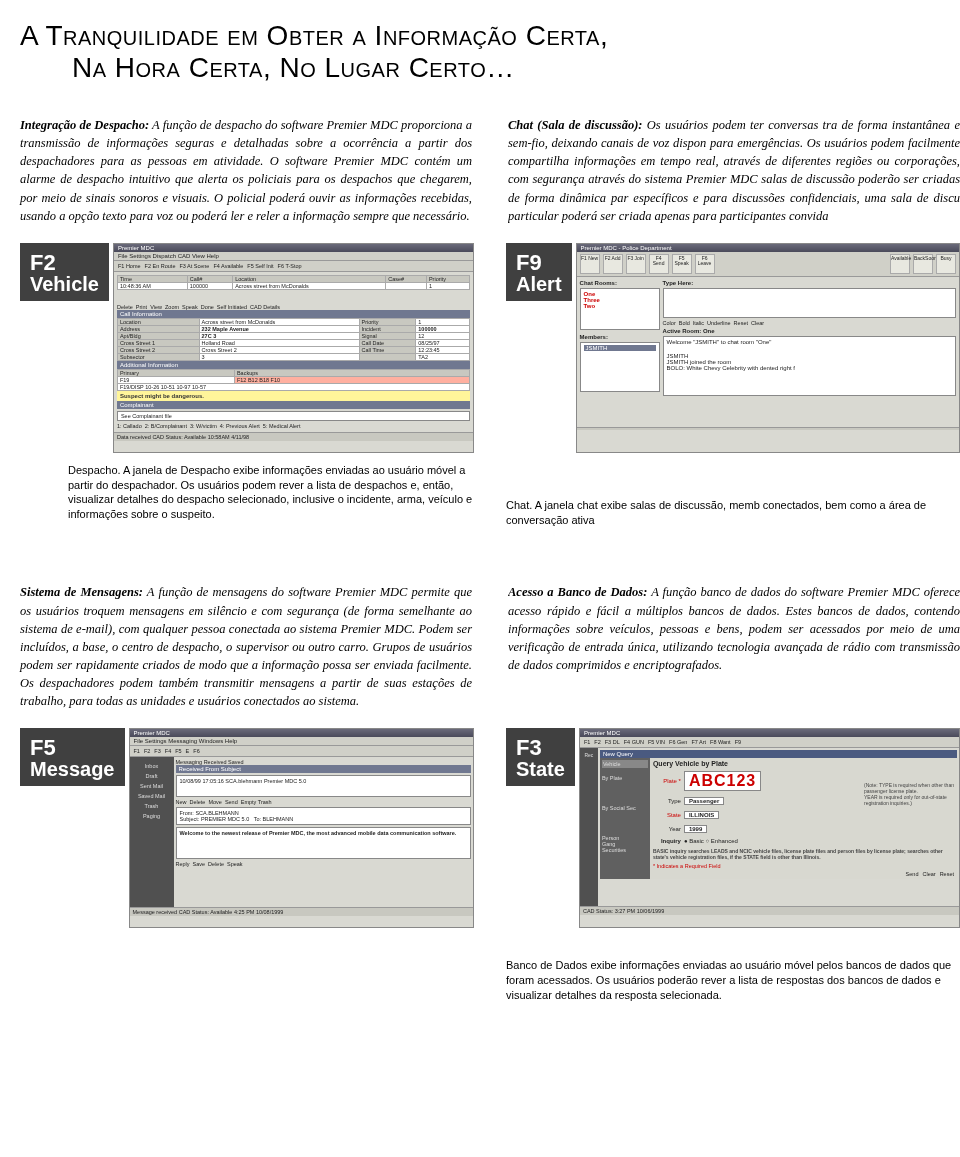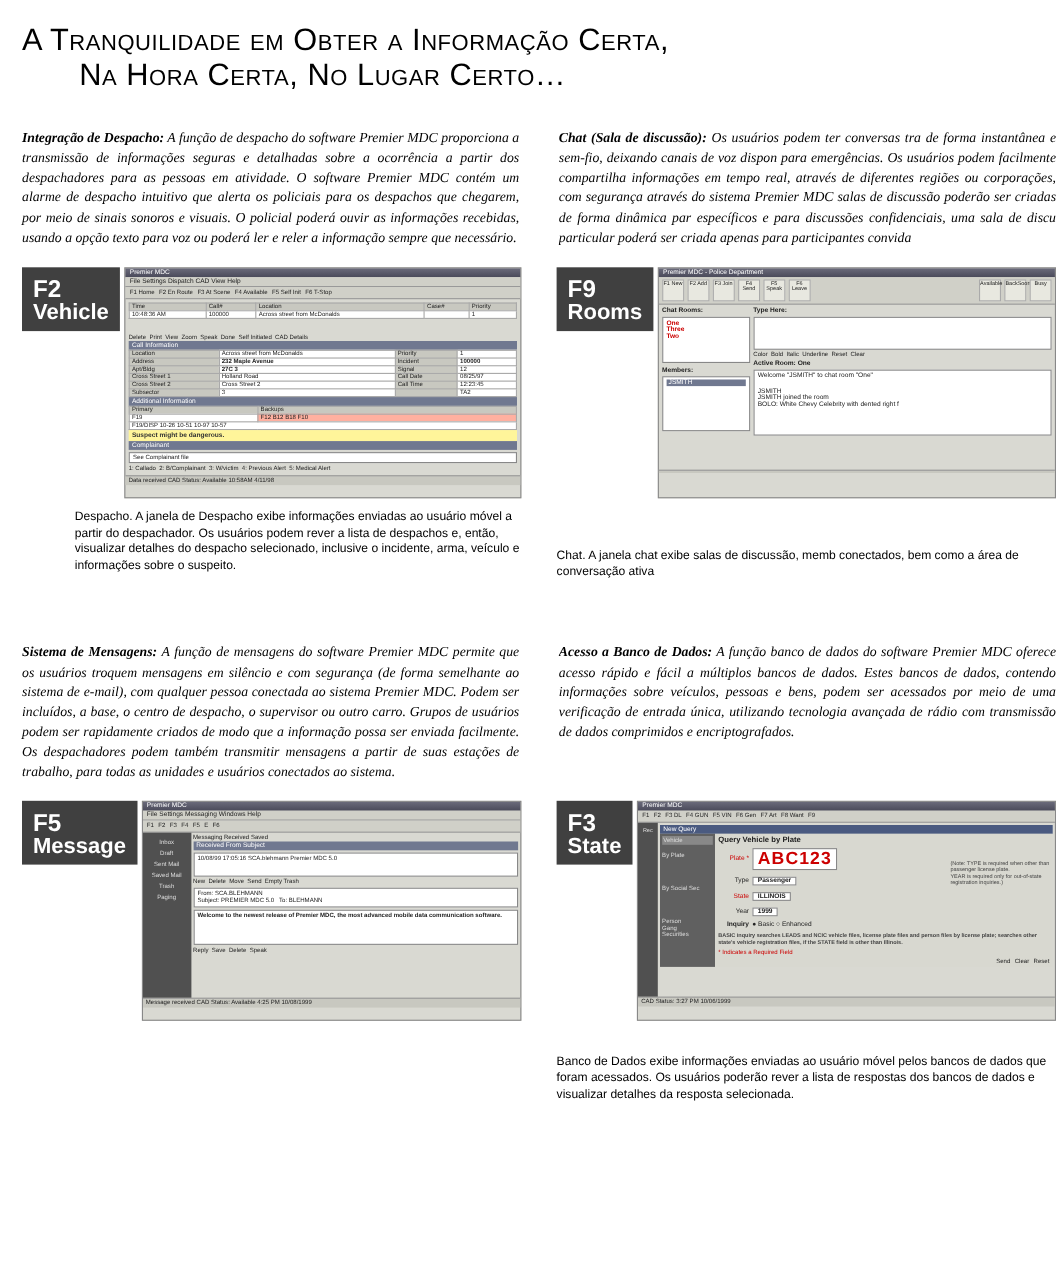--- a/index.html
+++ b/index.html
@@ -254,21 +254,21 @@
           </div>
       </div>
     </div>
     <div class="caption">Despacho. A janela de Despacho exibe informações enviadas ao usuário móvel a partir do despachador. Os usuários podem rever a lista de despachos e, então, visualizar detalhes do despacho selecionado, inclusive o incidente, arma, veículo e informações sobre o suspeito.</div>
   </div>
 
   <div class="figcell">
     <div class="shot-wrap">
       <div class="fkey">
         <span>F9</span>
-        <small>Rooms</small>
+        <small>Alert</small>
       </div>
       <div class="shot" style="height:210px;">
         <div class="titlebar">Premier MDC - Police Department</div>
         <div class="iconstrip">
           <div class="ic">F1 New</div>
           <div class="ic">F2 Add</div>
           <div class="ic">F3 Join</div>
           <div class="ic">F4 Send</div>
           <div class="ic">F5 Speak</div>
           <div class="ic">F6 Leave</div>

